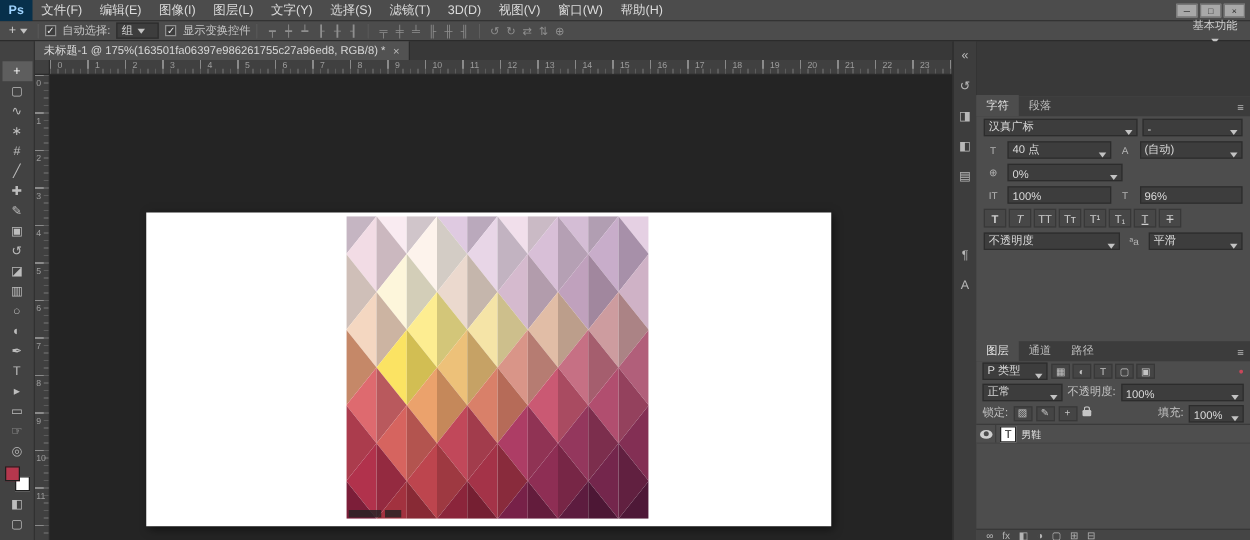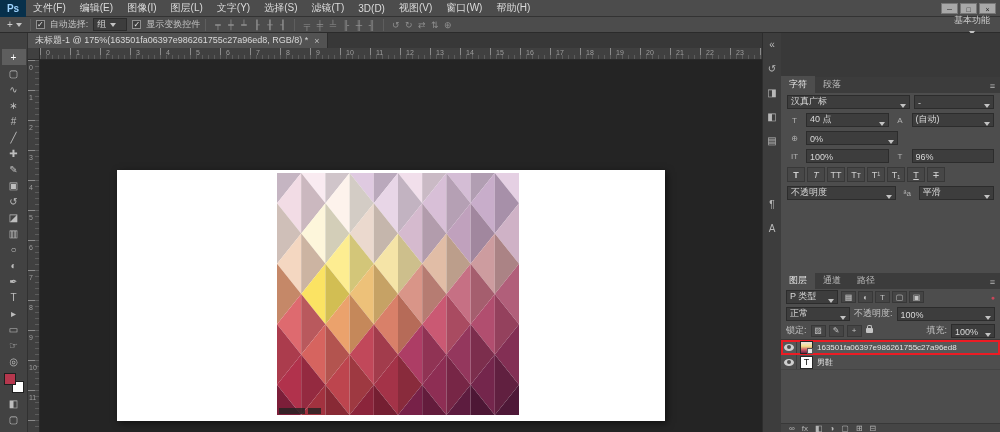--- a/index.html
+++ b/index.html
@@ -519,29 +519,20 @@
             <span class="f-ic">+</span>
           </div>
         <span class="padlock"></span>
         <span class="lbl" style="margin-left:auto">填充:</span>
         <div class="mini-field" style="flex:none;width:44px">
           <span>100%</span>
           <span class="caret"></span>
         </div>
       </div>
       <div class="layers-list" id="layers-list">
-          <div class="layer-row highlight">
-            <span class="eye-cell">
-              <span class="eye"></span>
-            </span>
-            <span class="thumb pattern">
-              <span class="so-badge"></span>
-            </span>
-            <span class="layer-name">163501fa06397e986261755c27a96ed8</span>
-          </div>
           <div class="layer-row">
             <span class="eye-cell">
               <span class="eye"></span>
             </span>
             <span class="thumb">T</span>
             <span class="layer-name">男鞋</span>
           </div>
         </div>
       <div class="layers-bottom" id="layers-bottom">
           <span class="lb-ic">∞</span>

